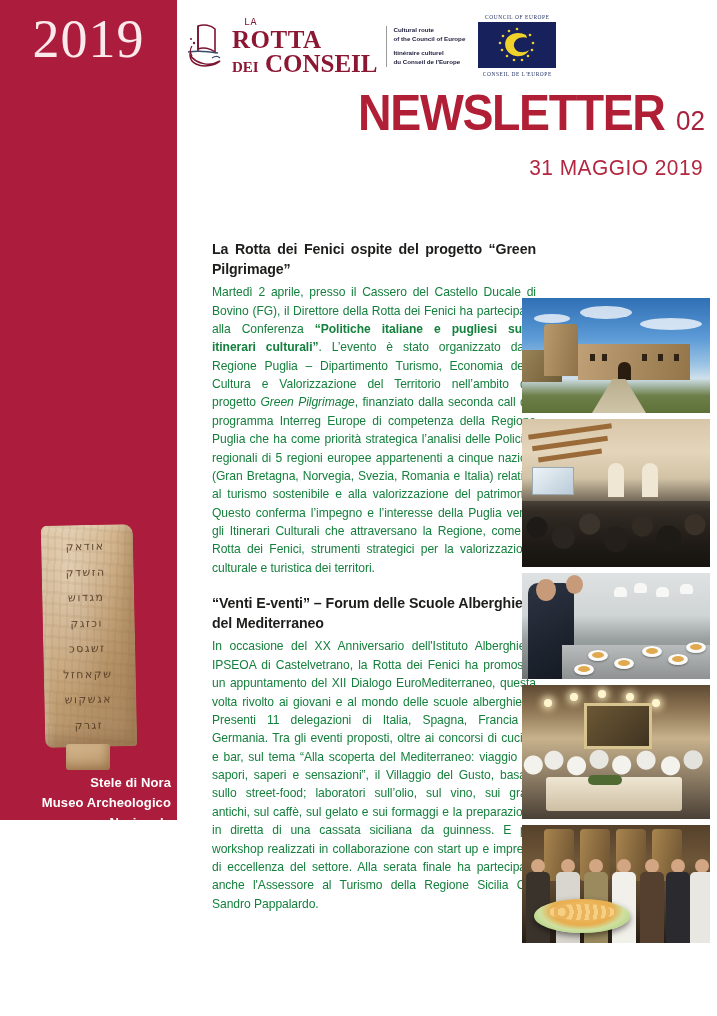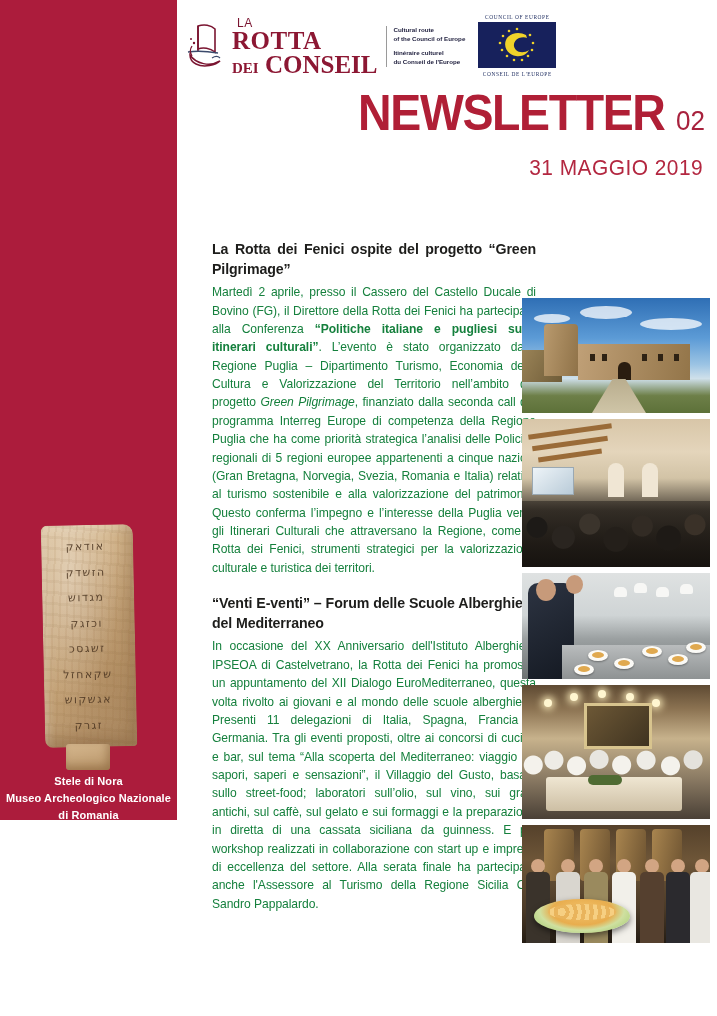--- a/index.html
+++ b/index.html
@@ -127,24 +127,24 @@
     background: linear-gradient(170deg, #d5b78e, #b89468);
     border-radius: 3px;
     box-shadow: inset -3px -4px 8px rgba(110,72,36,.4);
   }
 
   .stele-caption {
     position: absolute;
     left: 6px;
     top: 773px;
     width: 165px;
-    text-align: center;
+    text-align: right;
     color: #ffffff;
     font-family: "Liberation Sans", sans-serif;
-    font-size: 11px;
+    font-size: 13px;
     font-weight: bold;
     line-height: 1.55;
     z-index: 3;
     letter-spacing: .1px;
   }
 
   
   .masthead {
     position: absolute;
     left: 177px;
@@ -164,25 +164,25 @@
     gap: 9px;
   }
 
   
   .rdf-logo { display: flex; align-items: center; gap: 4px; }
 
   .rdf-mark { width: 44px; height: 50px; flex: none; }
 
   .rdf-text { line-height: 1; }
   .rdf-la {
-    font-family: Liberation Sans, sans-serif;
-    font-size: 12px;
+    font-family: Liberation Mono, monospace;
+    font-size: 10px;
     color: #7a1430;
     letter-spacing: .5px;
-    margin-left: 5px;
+    margin-left: 12px;
   }
   .rdf-rotta {
     font-family: "Liberation Serif", serif;
     font-size: 25px;
     font-weight: bold;
     color: #8c1733;
     letter-spacing: .5px;
     line-height: .95;
   }
   .rdf-dei-fenici {
@@ -468,20 +468,21 @@
     background: repeating-radial-gradient(circle at 20% 50%, #f6cf82 0 4px, #e9b45c 4px 8px);
   }
 </style>
 </head>
 <body>
 
 <div class="page">
 
   <div class="left-band"></div>
 
+  <div class="year">2019</div>
 
   <div class="stele-wrap">
     <div class="stele">
       <div class="stele-body"></div>
       <div class="stele-glyphs">
         <div class="glyph-row">אודאק</div>
         <div class="glyph-row">הזשדק</div>
         <div class="glyph-row">מגדוש</div>
         <div class="glyph-row">וכזגק</div>
         <div class="glyph-row">זשגסכ</div>

